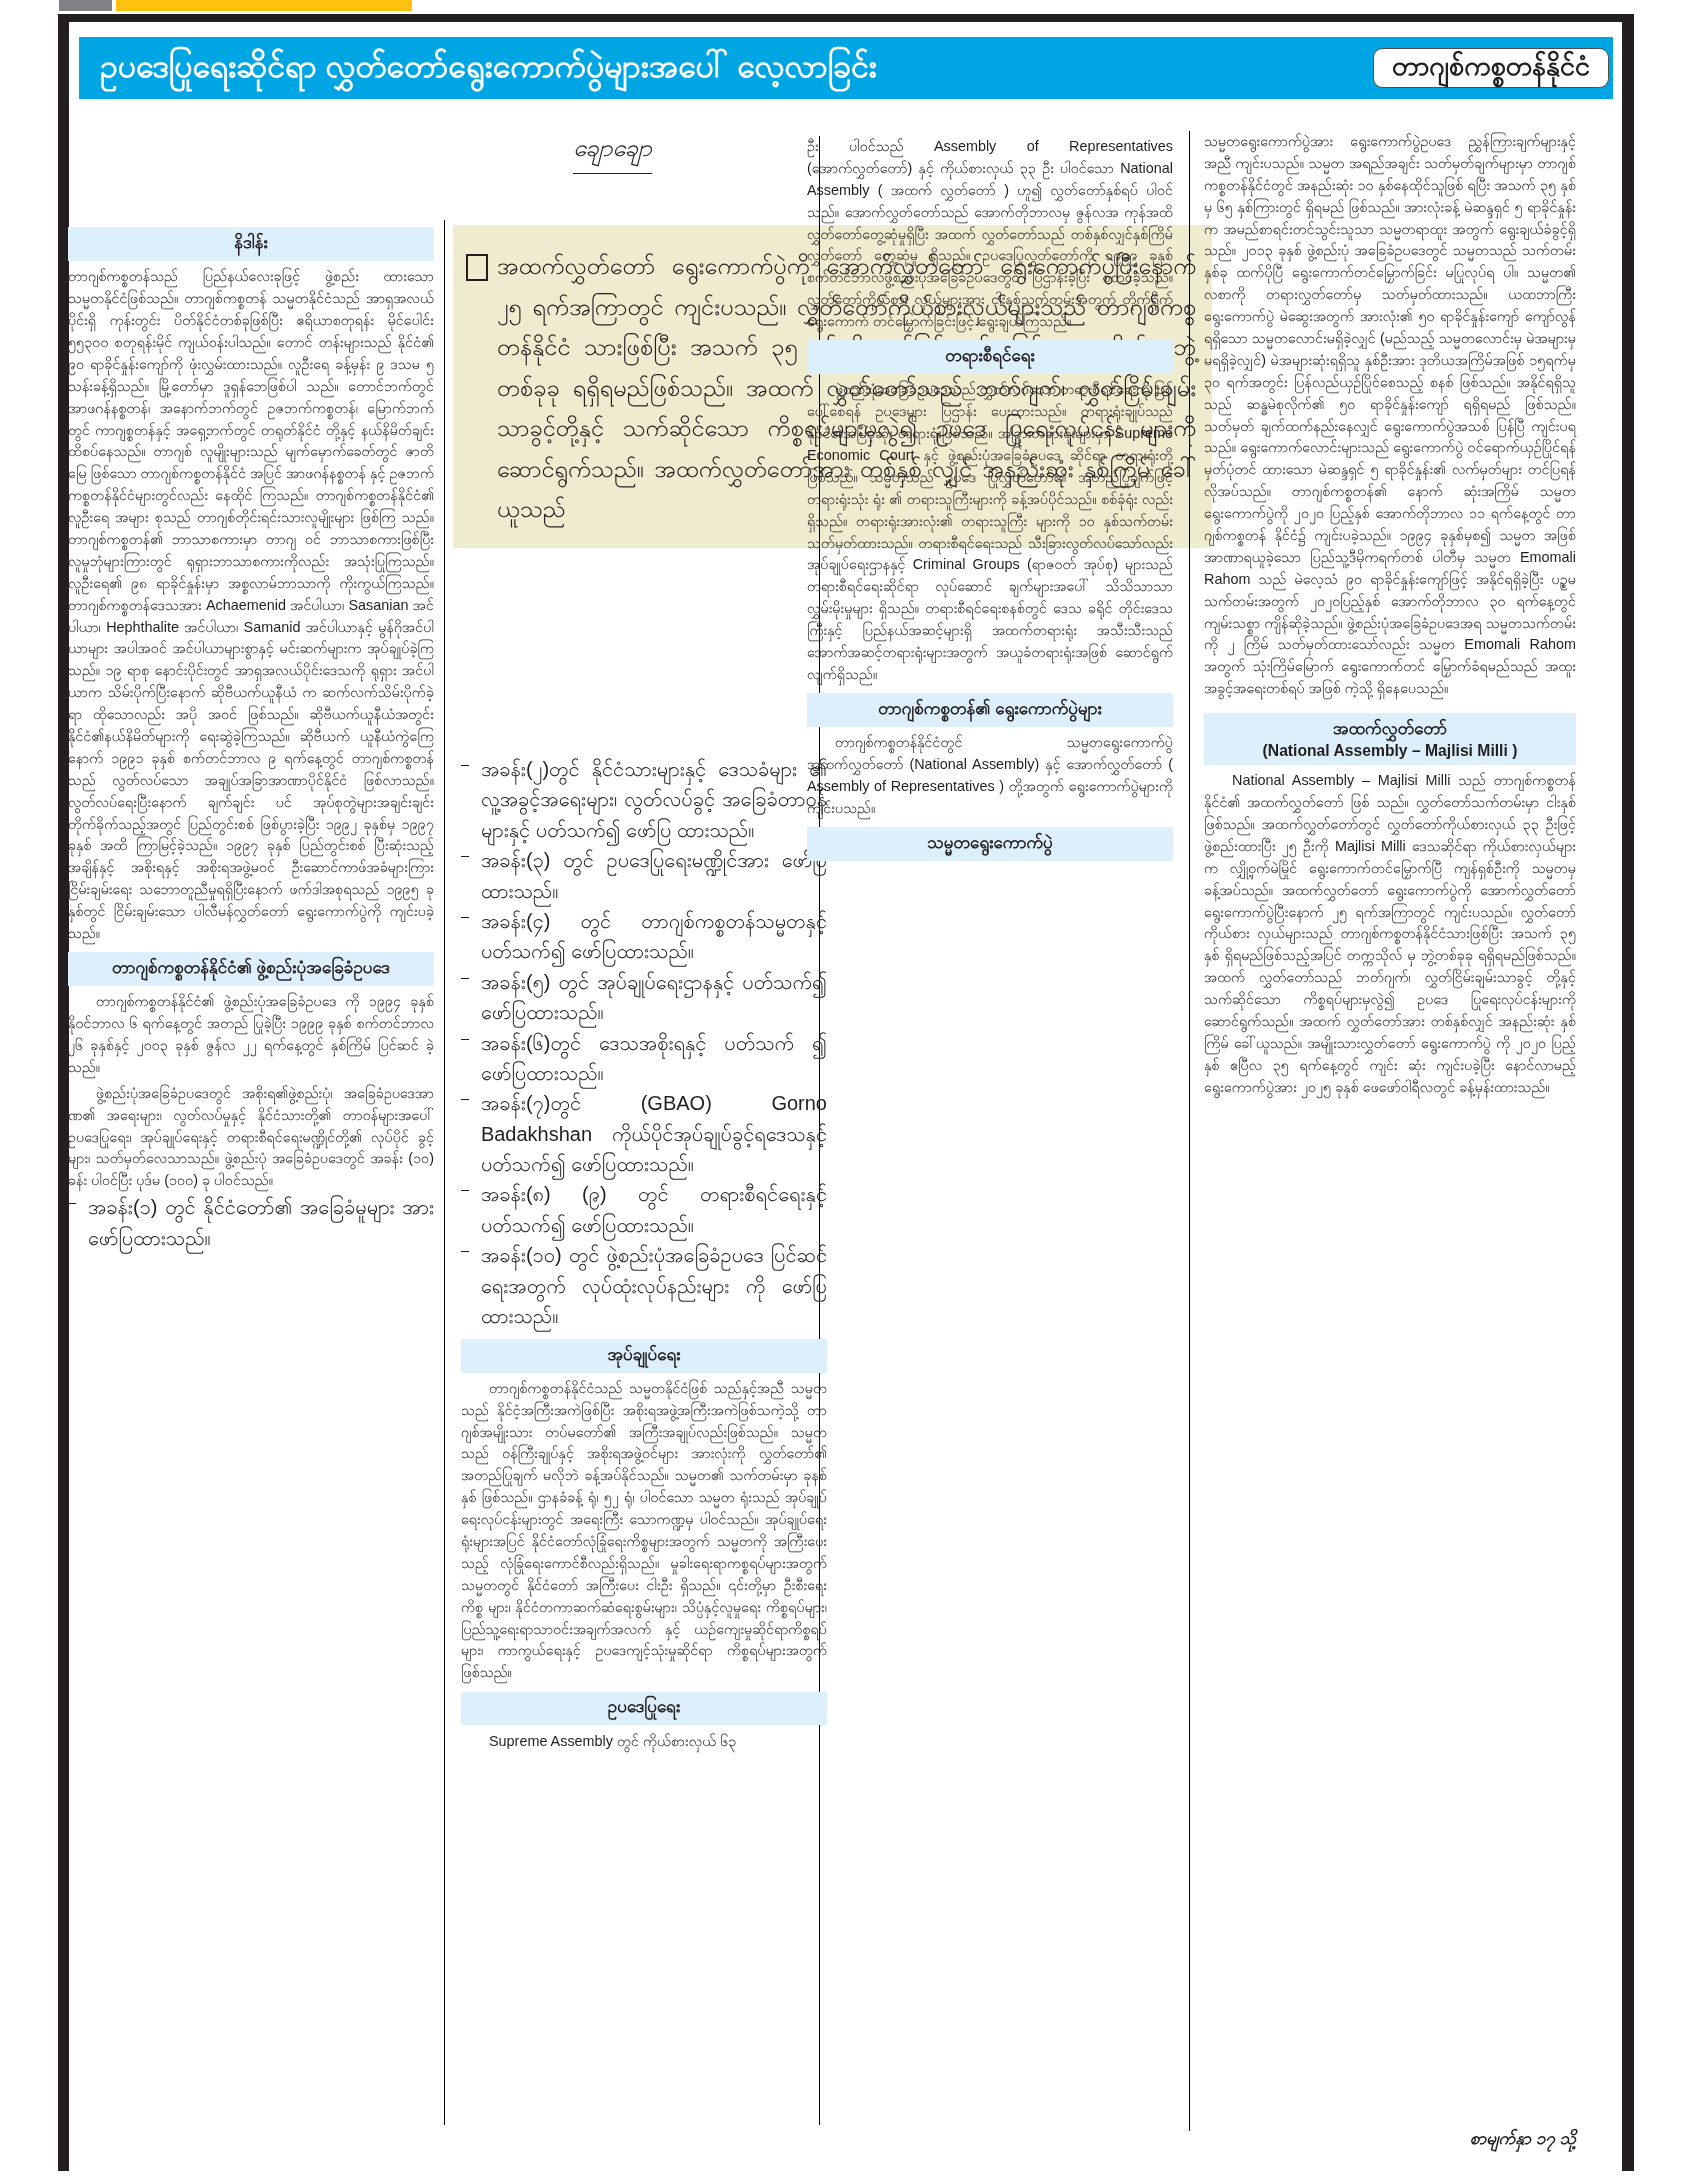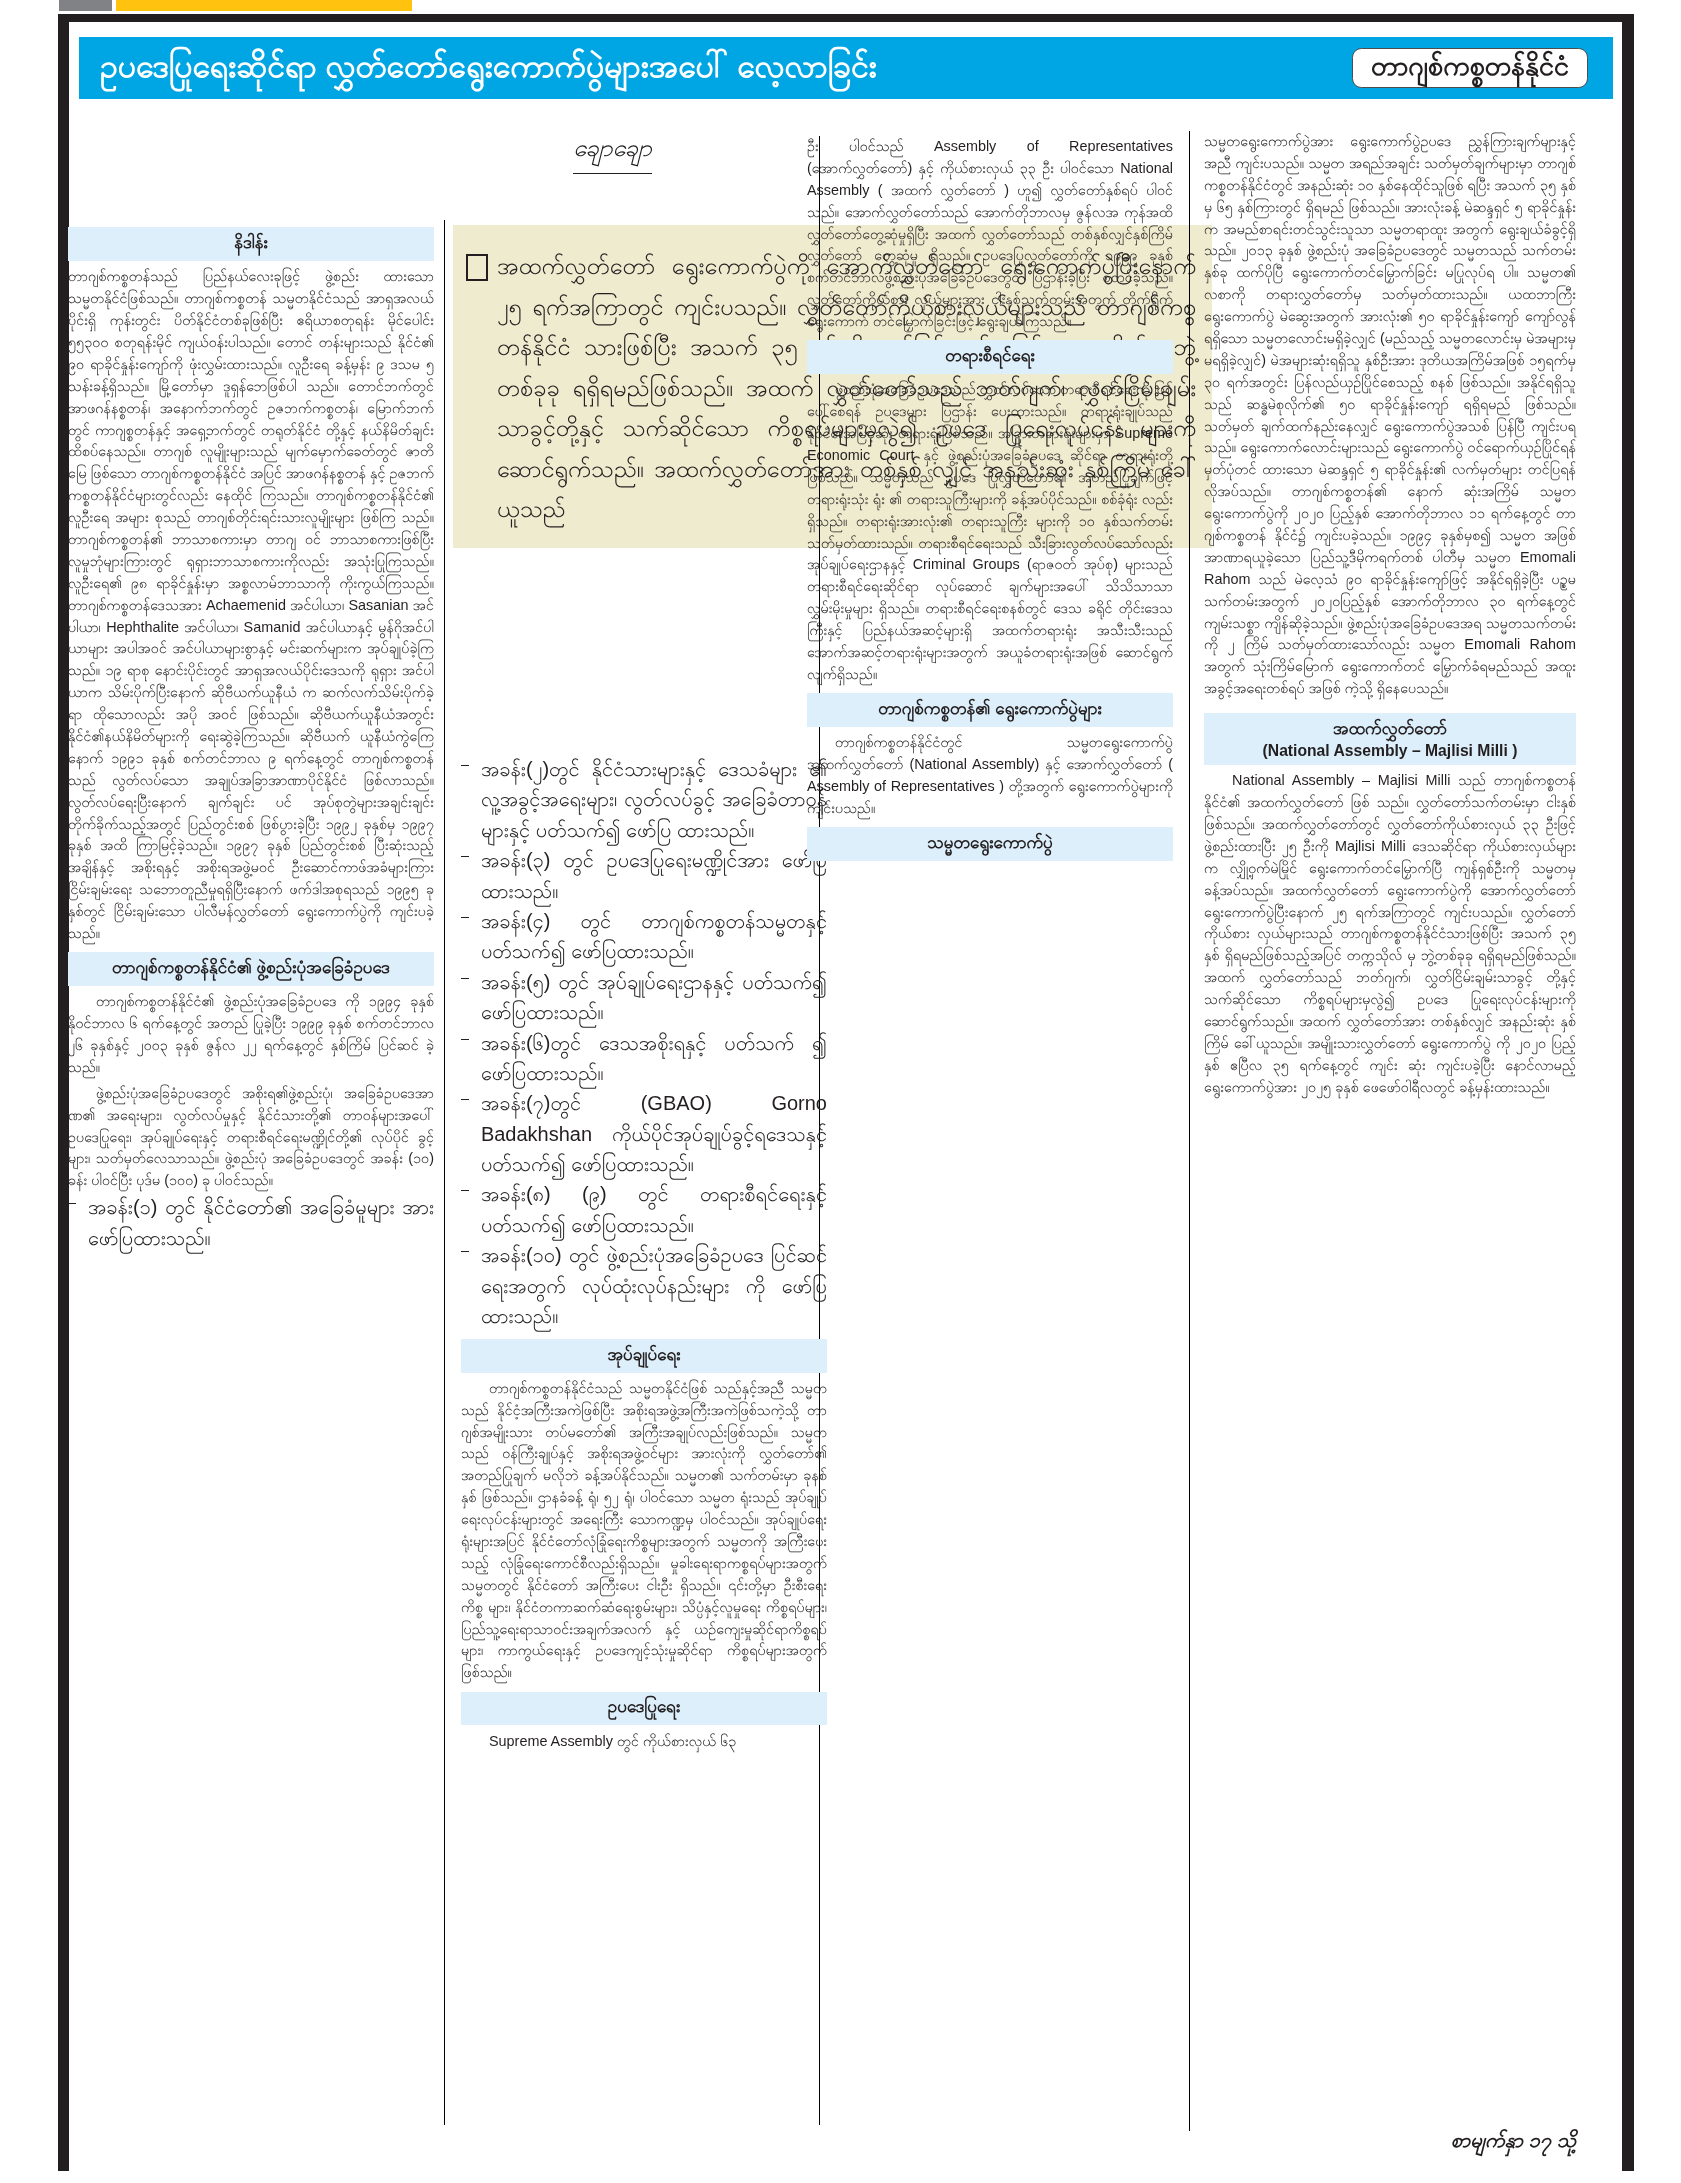--- a/index.html
+++ b/index.html
@@ -73,21 +73,21 @@
     position: absolute;
     left: 79px;
     top: 37px;
     width: 1534px;
     height: 62px;
     background: #00a5e3;
     display: flex;
     align-items: center;
     justify-content: space-between;
     box-sizing: border-box;
-    padding: 0 25px 0 21px;
+    padding: 0 4px 0 21px;
   }
   .masthead-title {
     color: #ffffff;
     font-size: 32px;
     font-weight: bold;
     line-height: 1.0;
     letter-spacing: 0px;
     white-space: nowrap;
     padding-bottom: 3.1px;
   }
@@ -214,21 +214,21 @@
     background: #000000;
   }
 
   
   .footer-cont {
     position: absolute;
     left: 1204px;
     top: 2127px;
     width: 372px;
     text-align: right;
-    font-size: 20px;
+    font-size: 17px;
     font-style: italic;
     font-weight: bold;
     color: #231f20;
   }
 </style>
 </head>
 <body>
 
 <div class="top-bars">
   <div class="bar-grey"></div>

